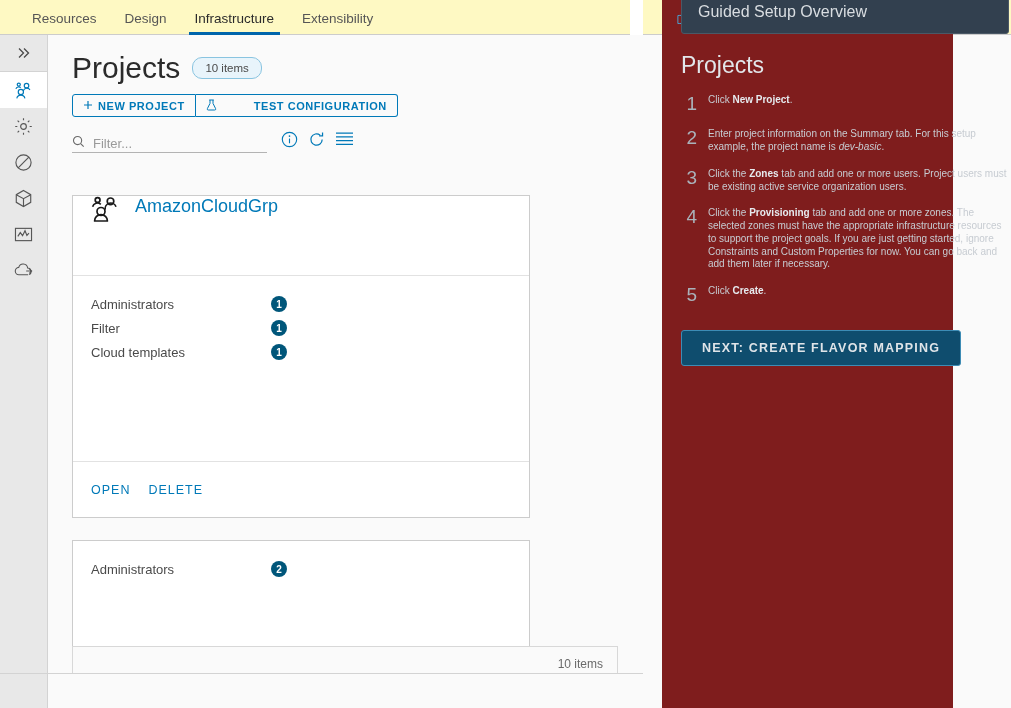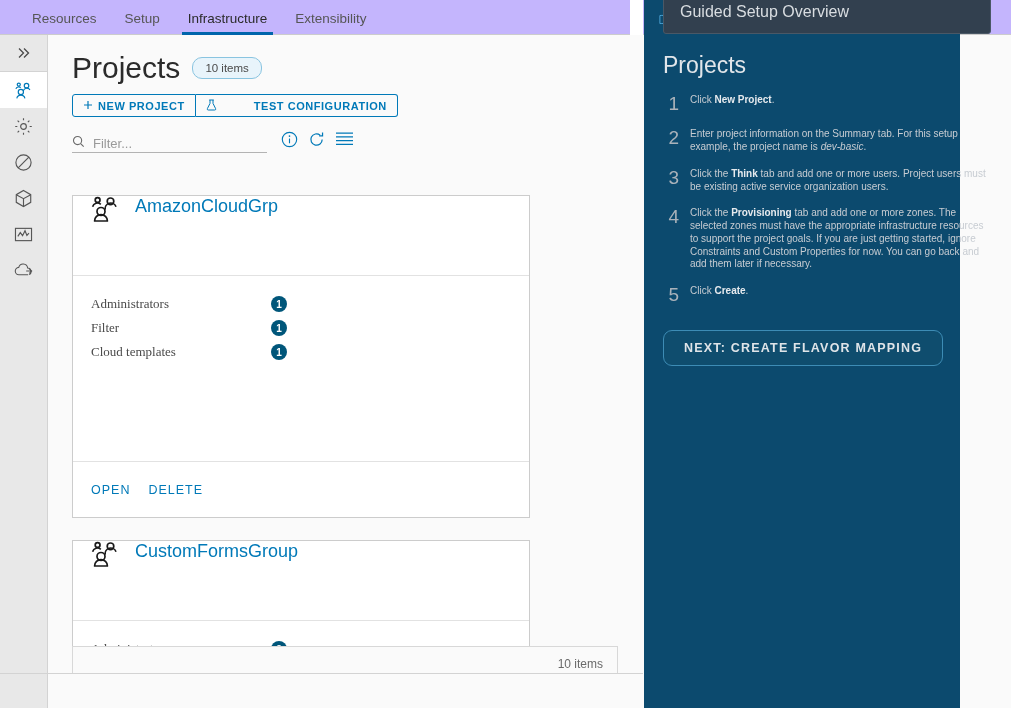--- a/index.html
+++ b/index.html
@@ -8,21 +8,21 @@
     overflow: hidden;
     background: #fafafa;
     font-family: "Liberation Sans", sans-serif;
     -webkit-font-smoothing: antialiased;
   }
   #app { position: relative; width: 1011px; height: 708px; }
 
   
   .topbar {
     position: absolute; top: 0; left: 0; width: 1011px; height: 35px;
-    background: #c4b5fd;
+    background: #fef9c3;
     border-bottom: 1px solid #cccccc;
     box-sizing: border-box;
   }
   .tabs { display: flex; align-items: flex-end; height: 34px; padding-left: 18px; }
   .tab {
     position: relative;
     padding: 0 14px 9px 14px;
     font-size: 13.5px;
     color: #565656;
     line-height: 1;
@@ -124,21 +124,21 @@
   }
   .card-header {
     height: 80px; display: flex; align-items: flex-start; gap: 14px;
     padding-left: 18px;
     border-bottom: 1px solid #e2e2e2;
     box-sizing: border-box;
   }
   .card-title { font-size: 18px; color: #0079b8; cursor: pointer; }
   .card-body { padding: 16px 0 0 18px; height: 185px; box-sizing: border-box; }
   .stat-row { display: flex; align-items: center; height: 24px; }
-  .stat-label { width: 180px; font-size: 13px; color: #4a4a4a; font-family: Liberation Serif, serif; }
+  .stat-label { width: 180px; font-size: 13px; color: #4a4a4a; }
   .stat-badge {
     width: 16px; height: 16px; border-radius: 50%;
     background: #00567a; color: #fff;
     font-size: 10px; font-weight: 700;
     display: inline-flex; align-items: center; justify-content: center;
   }
   .card-footer {
     height: 56px; display: flex; align-items: center; gap: 18px;
     padding-left: 18px;
     border-top: 1px solid #e2e2e2;
@@ -154,22 +154,22 @@
     position: absolute; left: 72px; top: 646px; width: 546px; height: 36px;
     background: #fafafa; border: 1px solid #d8d8d8;
     box-sizing: border-box;
     display: flex; align-items: center; justify-content: flex-end;
     padding-right: 14px;
     font-size: 12px; color: #6a6a6a;
   }
 
   
   .panel {
-    position: absolute; left: 644px; top: 0; width: 316px; height: 708px;
-    background: #0c4a6e;
+    position: absolute; left: 662px; top: 0; width: 291px; height: 708px;
+    background: #7f1d1d;
     box-sizing: border-box;
   }
   .panel-gs-link {
     position: absolute; left: 15px; top: 14px;
     display: flex; align-items: center; gap: 7px;
     color: #4ba2d4; font-size: 12px; letter-spacing: 1px;
     text-transform: uppercase; cursor: pointer;
   }
   .tooltip {
     position: absolute; left: 19px; top: -10px;
@@ -200,21 +200,21 @@
   .step-text { font-size: 10px; line-height: 1.28; color: #c7ccd2; }
   .step-text b { color: #e6eaee; font-weight: 700; }
   .step-text i { font-style: italic; }
   .next-btn {
     margin-top: 10px;
     display: inline-flex; align-items: center; justify-content: center;
     height: 36px; padding: 0 20px;
     background: #0f4d6e; border: 1px solid #3d8cb5;
     color: #dfe4e8; font-size: 12.5px; letter-spacing: 1.2px;
     font-weight: 700; text-transform: uppercase; cursor: pointer;
-    border-radius: 9px;
+    border-radius: 3px;
     font-family: "Liberation Sans", sans-serif;
   }
 
   
   .bottom-strip {
     position: absolute; left: 0; top: 673px; width: 643px; height: 35px;
     background: #fafafa; border-top: 1px solid #d3d3d3;
     box-sizing: border-box;
   }
   .bottom-strip .rail-foot {
@@ -230,21 +230,21 @@
   .panel-left-sliver .foot { position:absolute; top:673px; left:0; width:13px; height:35px; background:#fafafa; border-top:1px solid #d3d3d3; box-sizing:border-box;}
 </style>
 </head>
 <body>
 
 <div id="app">
 
   <div class="topbar">
     <div class="tabs" id="tabs">
         <div class="tab">Resources</div>
-        <div class="tab">Setup</div>
+        <div class="tab">Design</div>
         <div class="tab active">Infrastructure</div>
         <div class="tab">Extensibility</div>
       </div>
   </div>
 
   <div class="rail">
     <div class="rail-toggle">
       <svg width="16" height="16" viewBox="0 0 16 16" fill="none" stroke="#4a4a4a" stroke-width="1.3">
         <path d="M3 3.5 L7.5 8 L3 12.5"></path>
           <path d="M8 3.5 L12.5 8 L8 12.5"></path>
@@ -394,31 +394,20 @@
                 <span class="stat-label">Cloud templates</span>
                 <span class="stat-badge">1</span>
               </div>
             </div>
             <div class="card-footer">
               <span class="card-link">OPEN</span>
               <span class="card-link">DELETE</span>
             </div>
           </div>
           <div class="card">
-            <div class="card-header">
-              <span><svg width="30" height="26" viewBox="0 0 30 26" fill="none" stroke="#1a1a1a" stroke-width="1.7">
-                  <circle cx="10" cy="15.5" r="4"></circle>
-                  <path d="M3.6 25a6.4 6.4 0 0 1 12.8 0z" stroke-linejoin="round"></path>
-                  <circle cx="19.5" cy="5.3" r="3.3"></circle>
-                  <path d="M14.2 13.6A5.6 5.6 0 0 1 25 10.8"></path>
-                  <circle cx="6.6" cy="4" r="2.4"></circle>
-                  <path d="M1.6 10.7a5 5 0 0 1 8.2-2.4"></path>
-                </svg></span>
-              <span class="card-title">CustomFormsGroup</span>
-            </div>
             <div class="card-body">
               <div class="stat-row">
                 <span class="stat-label">Administrators</span>
                 <span class="stat-badge">2</span>
               </div>
             </div>
           </div>
         </div>
 
     </div>
@@ -460,21 +449,21 @@
           <li class="step">
             <span class="step-num">1</span>
             <span class="step-text">Click <b>New Project</b>.</span>
           </li>
           <li class="step">
             <span class="step-num">2</span>
             <span class="step-text">Enter project information on the Summary tab. For this setup example, the project name is <i>dev-basic</i>.</span>
           </li>
           <li class="step">
             <span class="step-num">3</span>
-            <span class="step-text">Click the <b>Think</b> tab and add one or more users. Project users must be existing active service organization users.</span>
+            <span class="step-text">Click the <b>Zones</b> tab and add one or more users. Project users must be existing active service organization users.</span>
           </li>
           <li class="step">
             <span class="step-num">4</span>
             <span class="step-text">Click the <b>Provisioning</b> tab and add one or more zones. The selected zones must have the appropriate infrastructure resources to support the project goals. If you are just getting started, ignore Constraints and Custom Properties for now. You can go back and add them later if necessary.</span>
           </li>
           <li class="step">
             <span class="step-num">5</span>
             <span class="step-text">Click <b>Create</b>.</span>
           </li>
         </ol>

